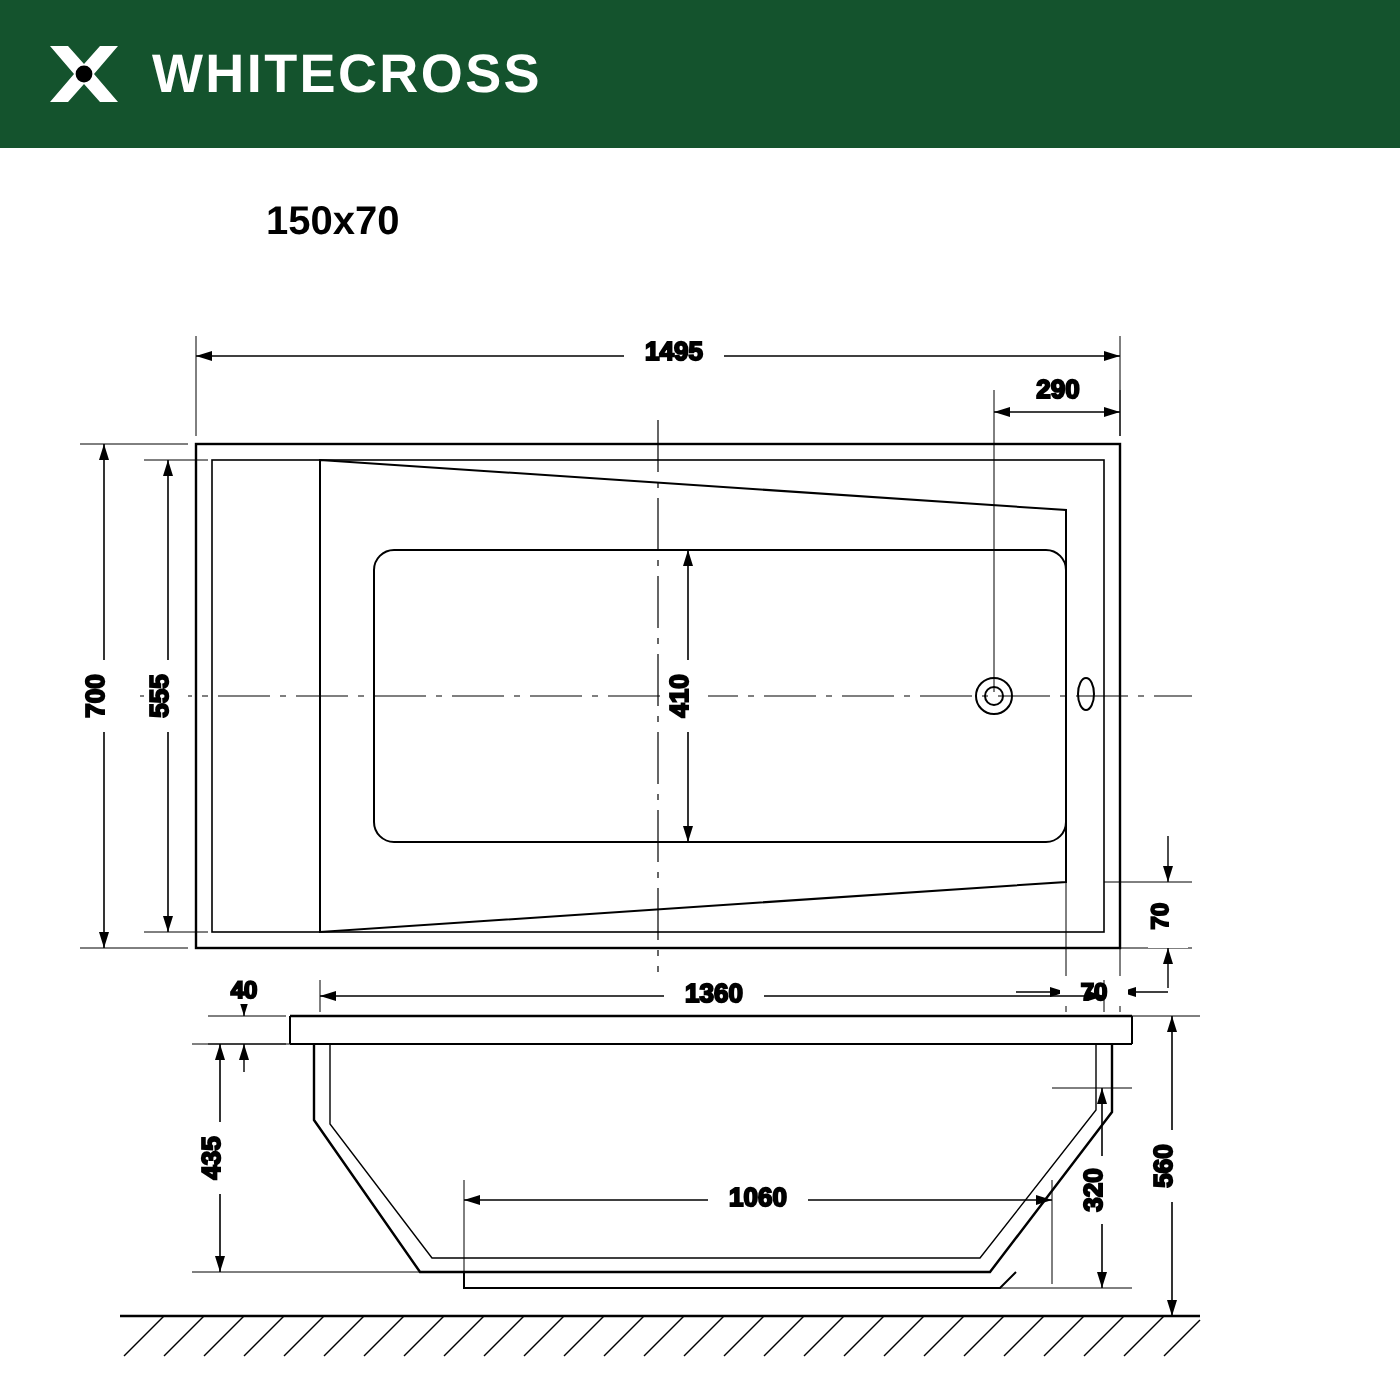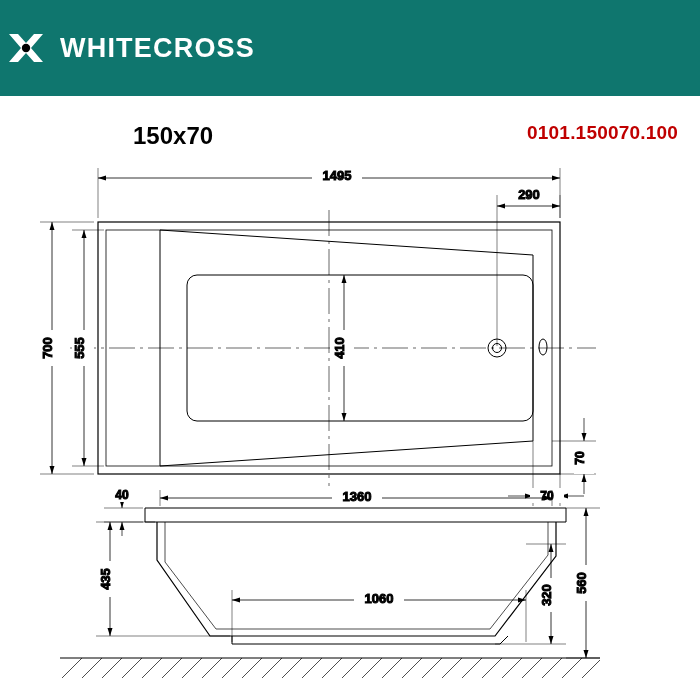--- a/index.html
+++ b/index.html
@@ -11,25 +11,25 @@
     width: 700px;
     height: 700px;
     font-family: "Liberation Sans", sans-serif;
     color: #000;
     position: relative;
     overflow: hidden;
   }
   
   .header {
     width: 700px;
-    height: 96px;
-    background: #0f766e;
+    height: 74px;
+    background: #14532d;
     display: flex;
     align-items: center;
-    padding-left: 6px;
+    padding-left: 22px;
     box-sizing: border-box;
   }
   .logo-mark {
     width: 40px;
     height: 40px;
     position: relative;
     flex: 0 0 auto;
   }
   .brand-name {
     color: #ffffff;
@@ -52,21 +52,21 @@
     left: 22px;
     top: 12px;
     font-size: 30px;
     font-weight: bold;
     letter-spacing: 0.5px;
   }
   .model-size {
     position: absolute;
     left: 133px;
     top: 18px;
-    font-size: 24px;
+    font-size: 20px;
     font-weight: bold;
   }
   .article-code {
     position: absolute;
     right: 22px;
     top: 18px;
     font-size: 19px;
     font-weight: bold;
     color: #c00000;
     letter-spacing: 0.2px;
@@ -95,21 +95,20 @@
     <svg width="40" height="40" viewBox="0 0 40 40">
       <path d="M3 6 L12 6 L20 15 L28 6 L37 6 L25 20 L37 34 L28 34 L20 25 L12 34 L3 34 L15 20 Z" fill="#ffffff"></path>
       <circle cx="20" cy="20" r="4.2" fill="#000000"></circle>
     </svg>
   </div>
   <div class="brand-name">WHITECROSS</div>
 </div>
 
 <div class="title-row">
   <div class="model-size">150x70</div>
-  <div class="article-code">0101.150070.100</div>
 </div>
 
 <div class="drawing-wrap">
 <svg width="700" height="550" viewBox="0 0 700 550">
 
   <g fill="none" stroke="#000" stroke-width="1">
 
   <g>
 
     <rect x="98" y="72" width="462" height="252" fill="#fff" stroke="#000" stroke-width="1.2"></rect>

